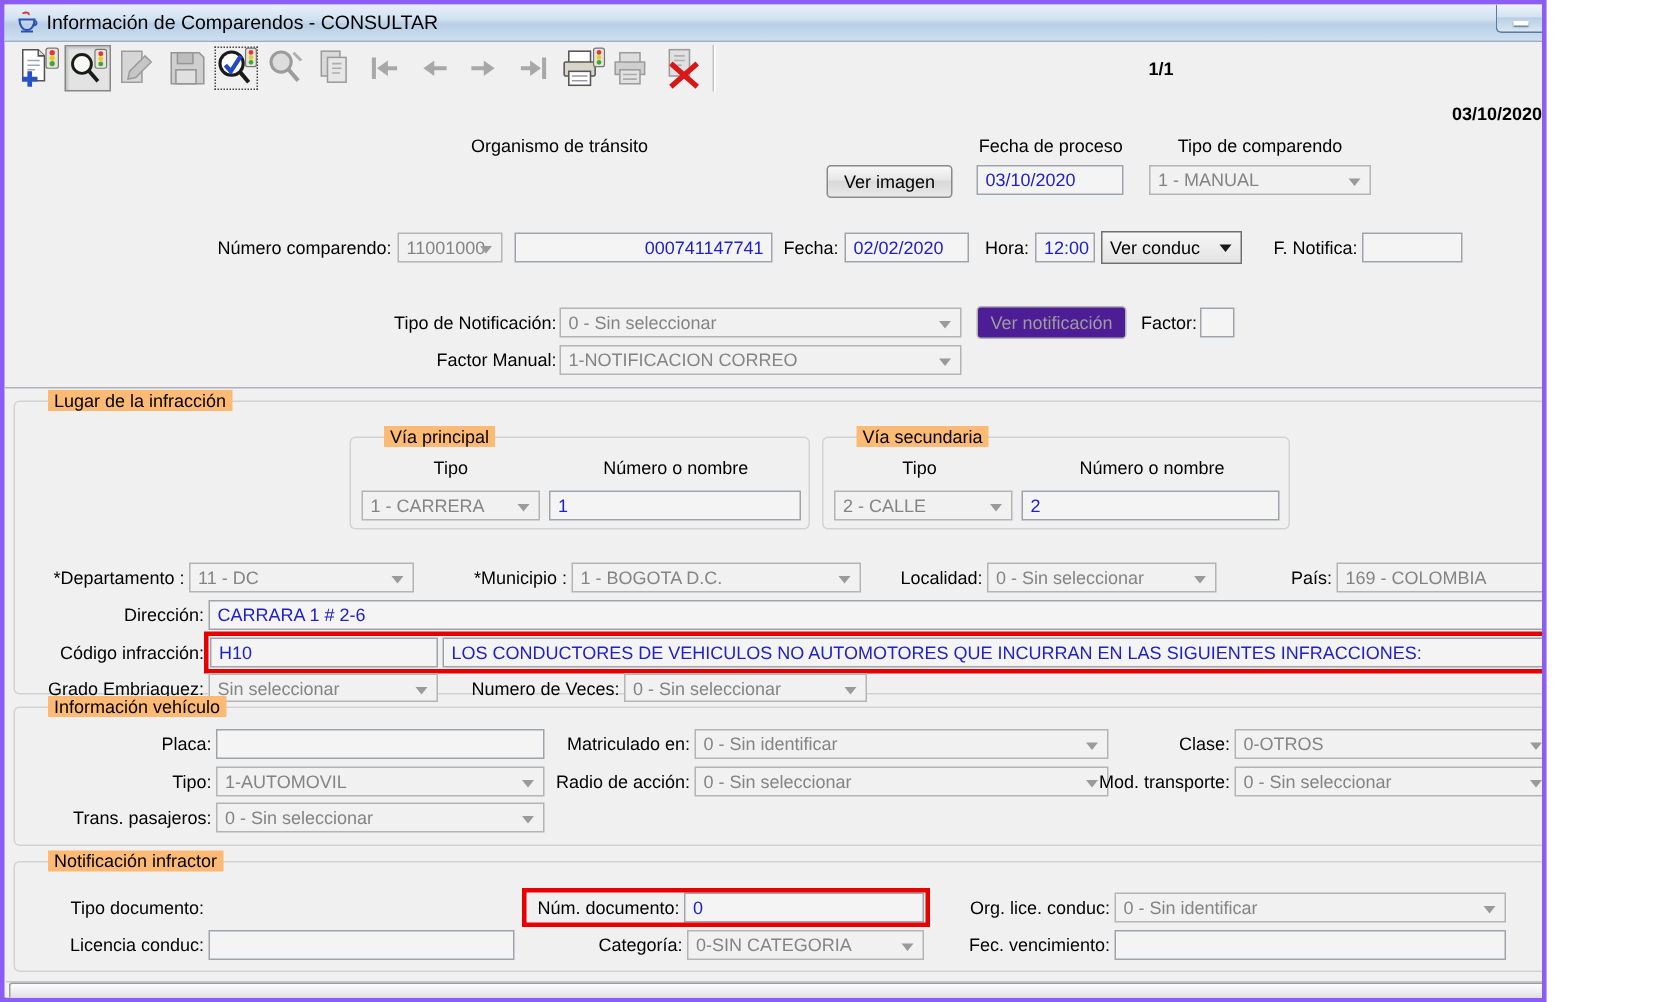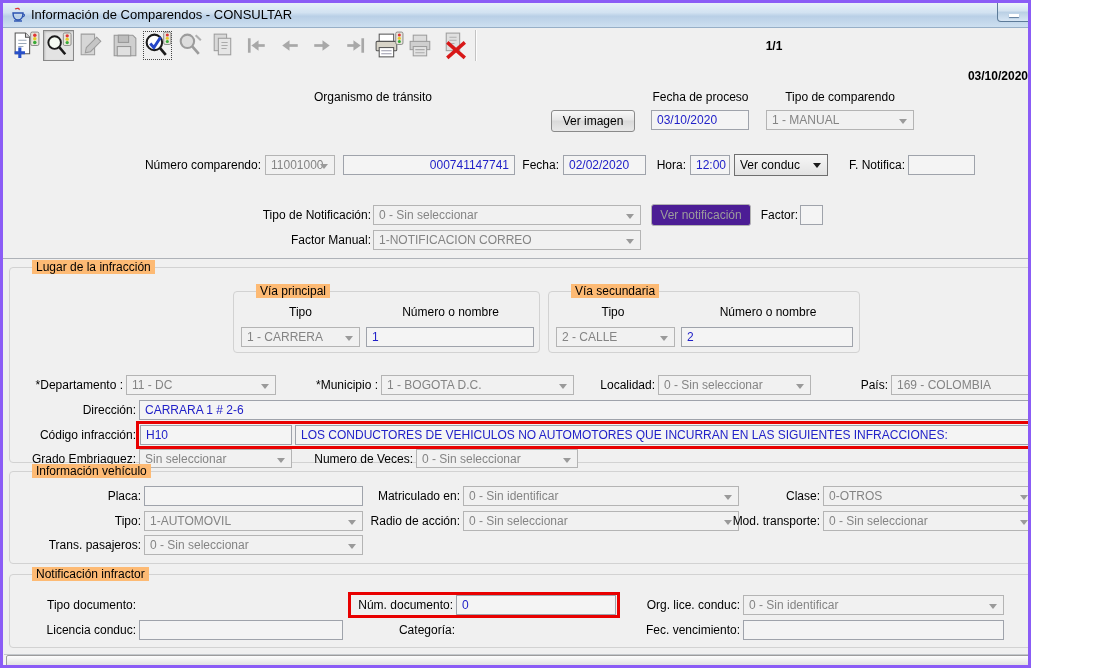--- a/index.html
+++ b/index.html
@@ -296,20 +296,21 @@
   <div class="lb" style="left:38px;top:595px;width:95px;text-align:right;">Tipo documento:</div>
   <div class="lb" style="left:350px;top:595px;width:100px;text-align:right;">Núm. documento:</div>
   <div class="fld" style="left:453px;top:592px;width:160px;">0</div>
   <div class="redbox" style="left:345px;top:589px;width:272px;height:26px;"></div>
   <div class="lb" style="left:637px;top:595px;width:100px;text-align:right;">Org. lice. conduc:</div>
   <div class="cbo" style="left:740px;top:592px;width:261px;">0 - Sin identificar</div>
 
   <div class="lb" style="left:36px;top:620px;width:97px;text-align:right;">Licencia conduc:</div>
   <div class="fld" style="left:136px;top:617px;width:204px;"></div>
   <div class="lb" style="left:390px;top:620px;width:62px;text-align:right;">Categoría:</div>
+  <div class="cbo" style="left:455px;top:617px;width:158px;">0-SIN CATEGORIA</div>
   <div class="lb" style="left:637px;top:620px;width:100px;text-align:right;">Fec. vencimiento:</div>
   <div class="fld" style="left:740px;top:617px;width:261px;"></div>
 
   <div class="vsb"></div>
   <div class="sbtn" style="left:1081px;top:257px;">
       <span class="tri-up"></span>
     </div>
   <div class="vthumb">
       <span class="grip"></span>
     </div>

